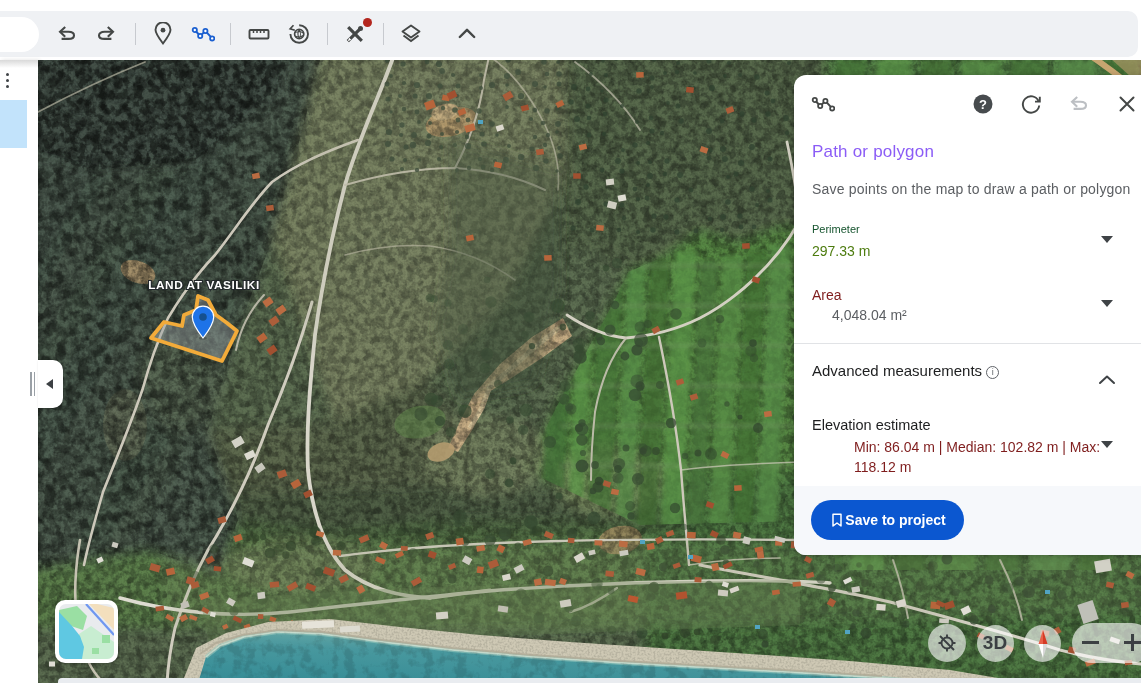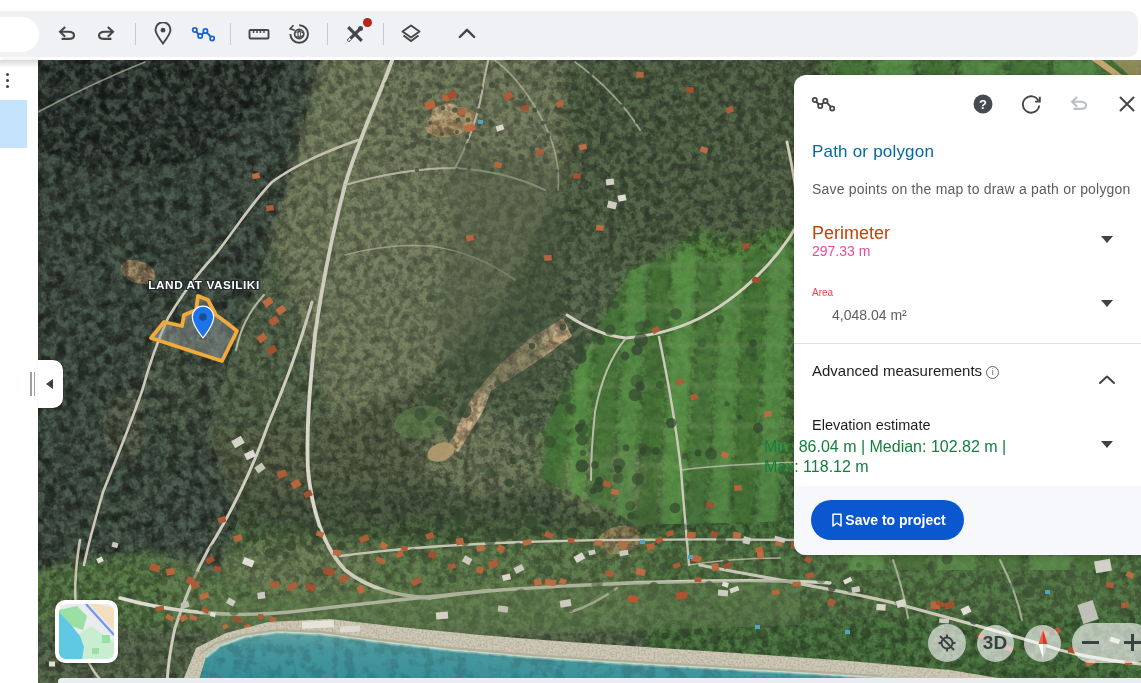--- a/index.html
+++ b/index.html
@@ -962,30 +962,30 @@
     <path d="M19.5 9 A8.2 8.2 0 1 0 20.2 13.5" fill="none" stroke="#444746" stroke-width="1.9"></path>
     <path d="M20.8 4.8 V9.6 H16" fill="none" stroke="#444746" stroke-width="1.9"></path>
   </svg>
 <svg style="position:absolute;left:1067.0px;top:92.0px" width="24" height="24" viewBox="0 0 24 24">
     <path d="M10.2 4.9 L5 9.8 L10.2 14.7" fill="none" stroke="#bcbfc3" stroke-width="2.1"></path>
     <path d="M5.6 9.8 H13.4 C17 9.8 19 11.4 19 13.4 C19 15.5 16.8 16.9 13.4 16.9 H6.6" fill="none" stroke="#bcbfc3" stroke-width="2.1"></path>
   </svg>
 <svg style="position:absolute;left:1115.0px;top:92.0px" width="24" height="24" viewBox="0 0 24 24">
     <path d="M5.5 5.5 L18.5 18.5 M18.5 5.5 L5.5 18.5" stroke="#444746" stroke-width="2" stroke-linecap="round"></path>
   </svg>
-<div style="position:absolute;left:812px;top:142px;font-size:17px;letter-spacing:0.2px;color:#0369a1">Path or polygon</div>
+<div style="position:absolute;left:812px;top:142px;font-size:17px;letter-spacing:0.2px;color:#8b5cf6">Path or polygon</div>
 <div style="position:absolute;left:812px;top:181px;font-size:14px;letter-spacing:0.2px;color:#5b5e62">Save points on the map to draw a path or polygon</div>
-<div style="position:absolute;left:812px;top:223px;font-size:18px;color:#c2410c">Perimeter</div>
-<div style="position:absolute;left:812px;top:243px;font-size:14px;color:#ec4899">297.33 m</div>
-<div style="position:absolute;left:812px;top:287px;font-size:10px;color:#ef4444">Area</div>
+<div style="position:absolute;left:812px;top:223px;font-size:11px;color:#14532d">Perimeter</div>
+<div style="position:absolute;left:812px;top:243px;font-size:14px;color:#4d7c0f">297.33 m</div>
+<div style="position:absolute;left:812px;top:287px;font-size:14px;color:#7f1d1d">Area</div>
 <div style="position:absolute;left:832px;top:307px;font-size:14px;color:#5b5e62">4,048.04 m²</div>
 <div style="position:absolute;left:794px;top:343px;width:347px;height:1px;background:#e1e3e6"></div>
 <div style="position:absolute;left:812px;top:362px;font-size:15px;color:#1d1e1f">Advanced measurements <span style="display:inline-block;transform:translateY(-1px);border:1.2px solid #5f6368;border-radius:50%;width:11px;height:11px;font-size:9px;line-height:11px;text-align:center;color:#5f6368">i</span></div>
 <div style="position:absolute;left:812px;top:417px;font-size:14.5px;color:#1d1e1f">Elevation estimate</div>
-<div style="position:absolute;left:764px;top:437px;width:260px;font-size:16px;color:#15803d;line-height:20px">Min: 86.04 m | Median: 102.82 m | Max: 118.12 m</div>
+<div style="position:absolute;left:854px;top:437px;width:260px;font-size:14px;color:#7f1d1d;line-height:20px">Min: 86.04 m | Median: 102.82 m | Max: 118.12 m</div>
 <div style="position:absolute;left:1101px;top:236px;width:0;height:0;border-left:6px solid transparent;border-right:6px solid transparent;border-top:7px solid #3f4346"></div>
 <div style="position:absolute;left:1101px;top:300px;width:0;height:0;border-left:6px solid transparent;border-right:6px solid transparent;border-top:7px solid #3f4346"></div>
 <div style="position:absolute;left:1101px;top:441px;width:0;height:0;border-left:6px solid transparent;border-right:6px solid transparent;border-top:7px solid #3f4346"></div>
 <svg style="position:absolute;left:1095.0px;top:368.0px" width="24" height="24" viewBox="0 0 24 24">
     <path d="M5 15 L12 8.5 L19 15" fill="none" stroke="#3f4346" stroke-width="2" stroke-linecap="round" stroke-linejoin="round"></path>
   </svg>
 <div style="position:absolute;left:811px;top:500px;width:153px;height:40px;background:#0b57d0;border-radius:20px;color:#fff;font-size:14px;font-weight:bold;display:flex;align-items:center;justify-content:center;">
 <svg width="16" height="16" viewBox="0 0 24 24">
       <path d="M6 3.5 H18 V21 L12 16.5 L6 21 Z" fill="none" stroke="#fff" stroke-width="2.2" stroke-linejoin="round"></path>
     </svg>

